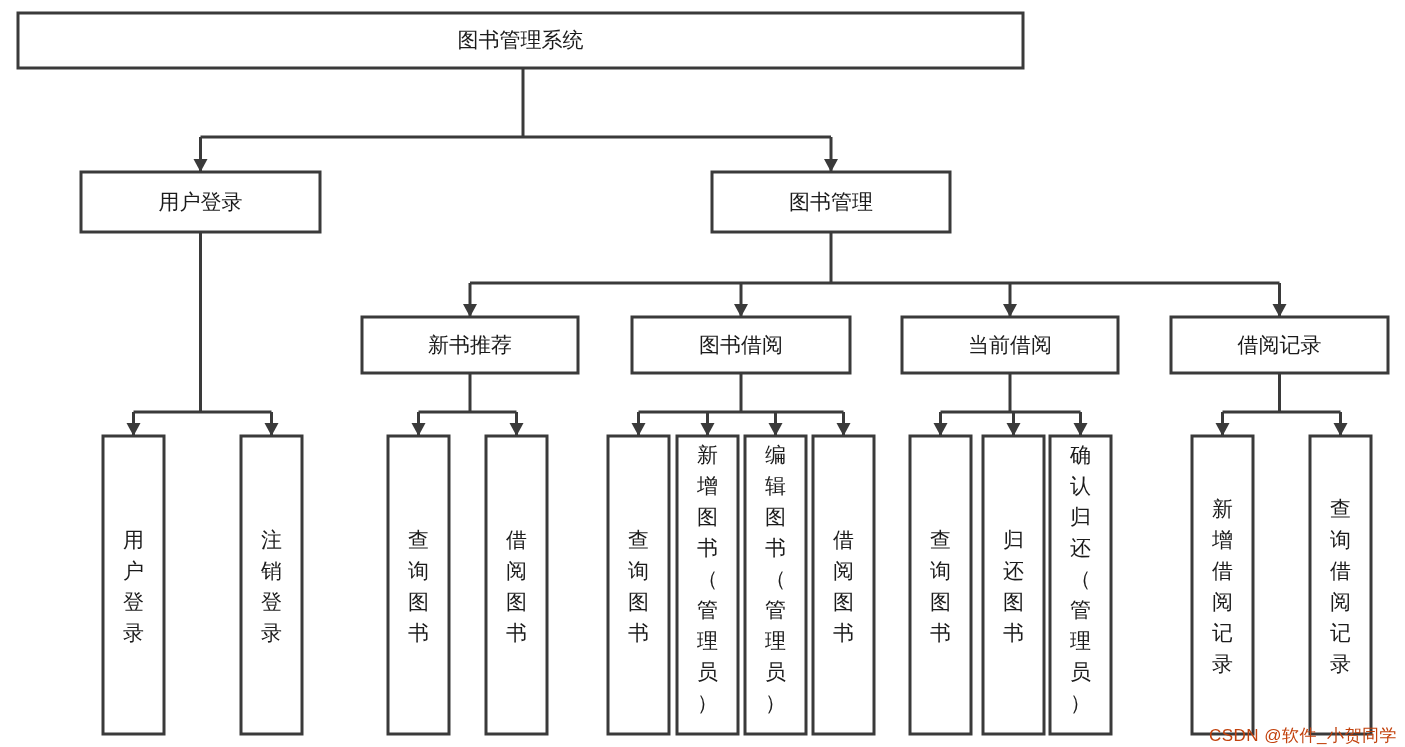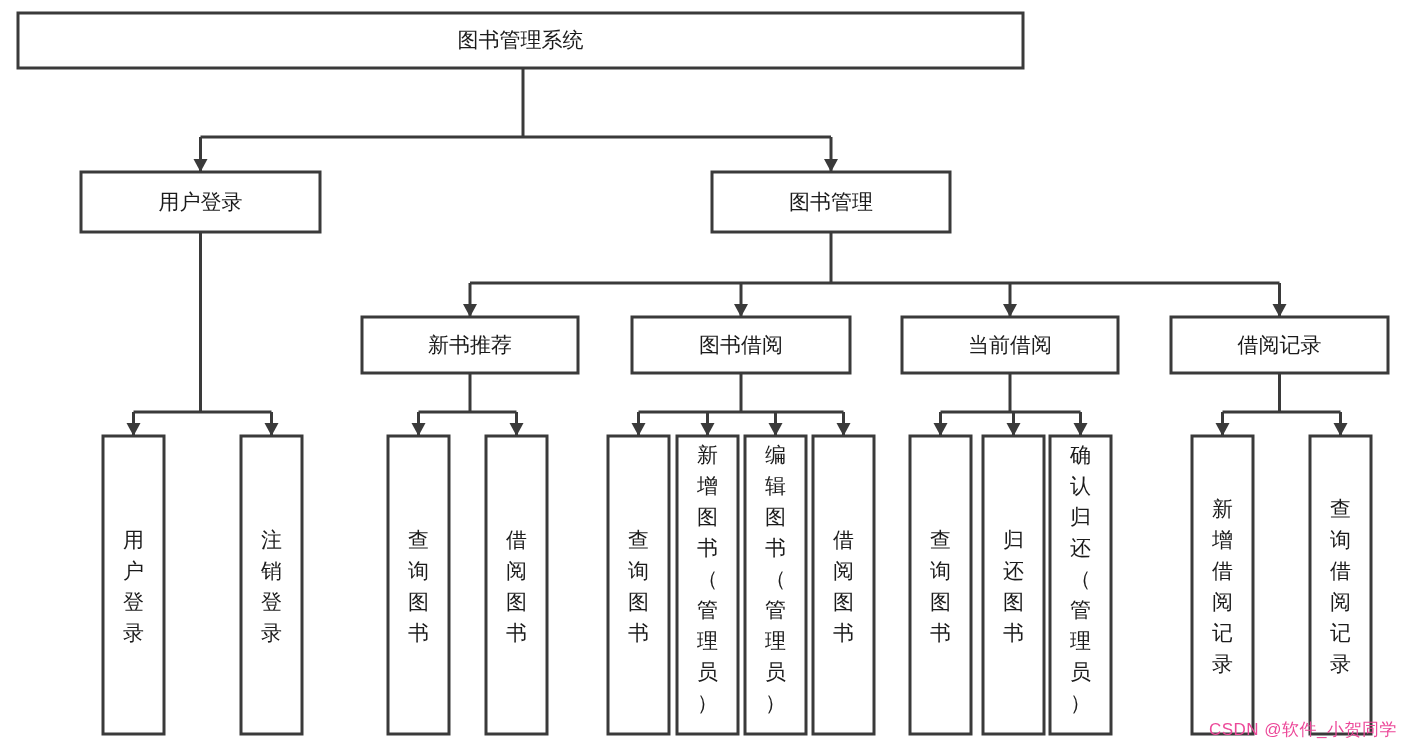--- a/index.html
+++ b/index.html
@@ -50,24 +50,24 @@
     fill: none;
     stroke-linecap: butt;
   }
   .arrow-head {
     fill: #3a3a3a;
     stroke: none;
   }
   .watermark {
     position: absolute;
     right: 8px;
-    bottom: 6px;
+    bottom: 0;
     font-family: "Liberation Sans", "DejaVu Sans", sans-serif;
     font-size: 17px;
-    color: #ec4899;
+    color: #c2410c;
     white-space: nowrap;
     letter-spacing: 0.5px;
     pointer-events: none;
   }
 </style>
 </head>
 <body>
 
 <div id="diagram-root">
   <svg class="tree-canvas" viewBox="0 0 1405 747">

